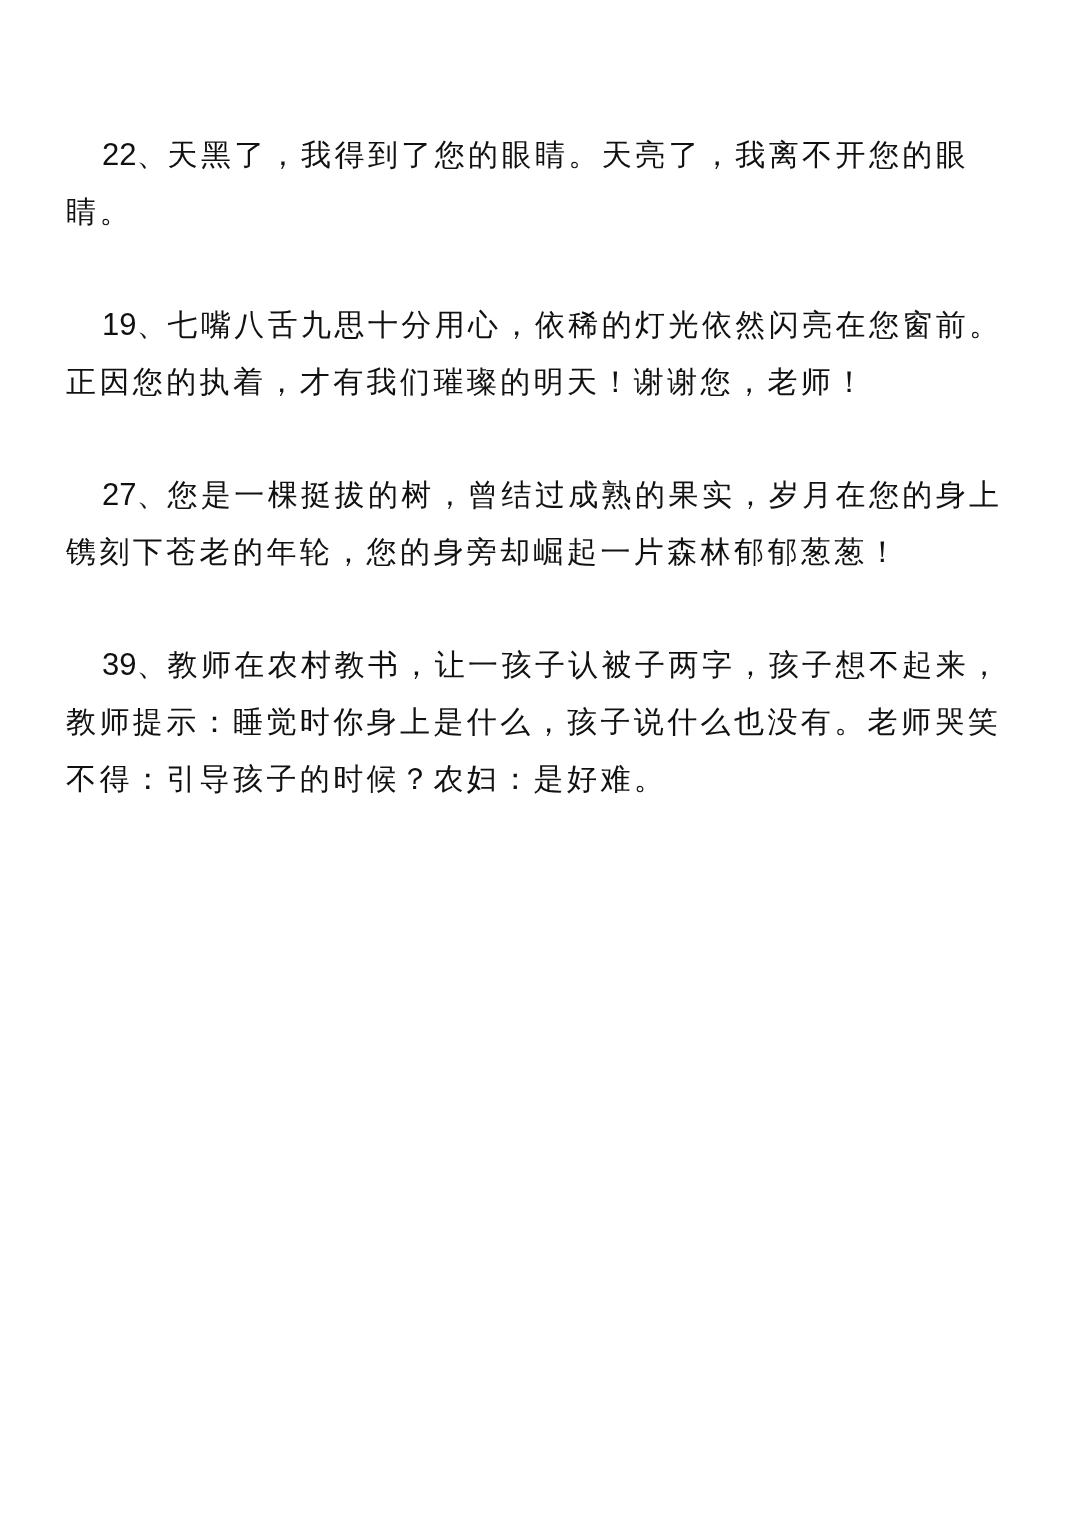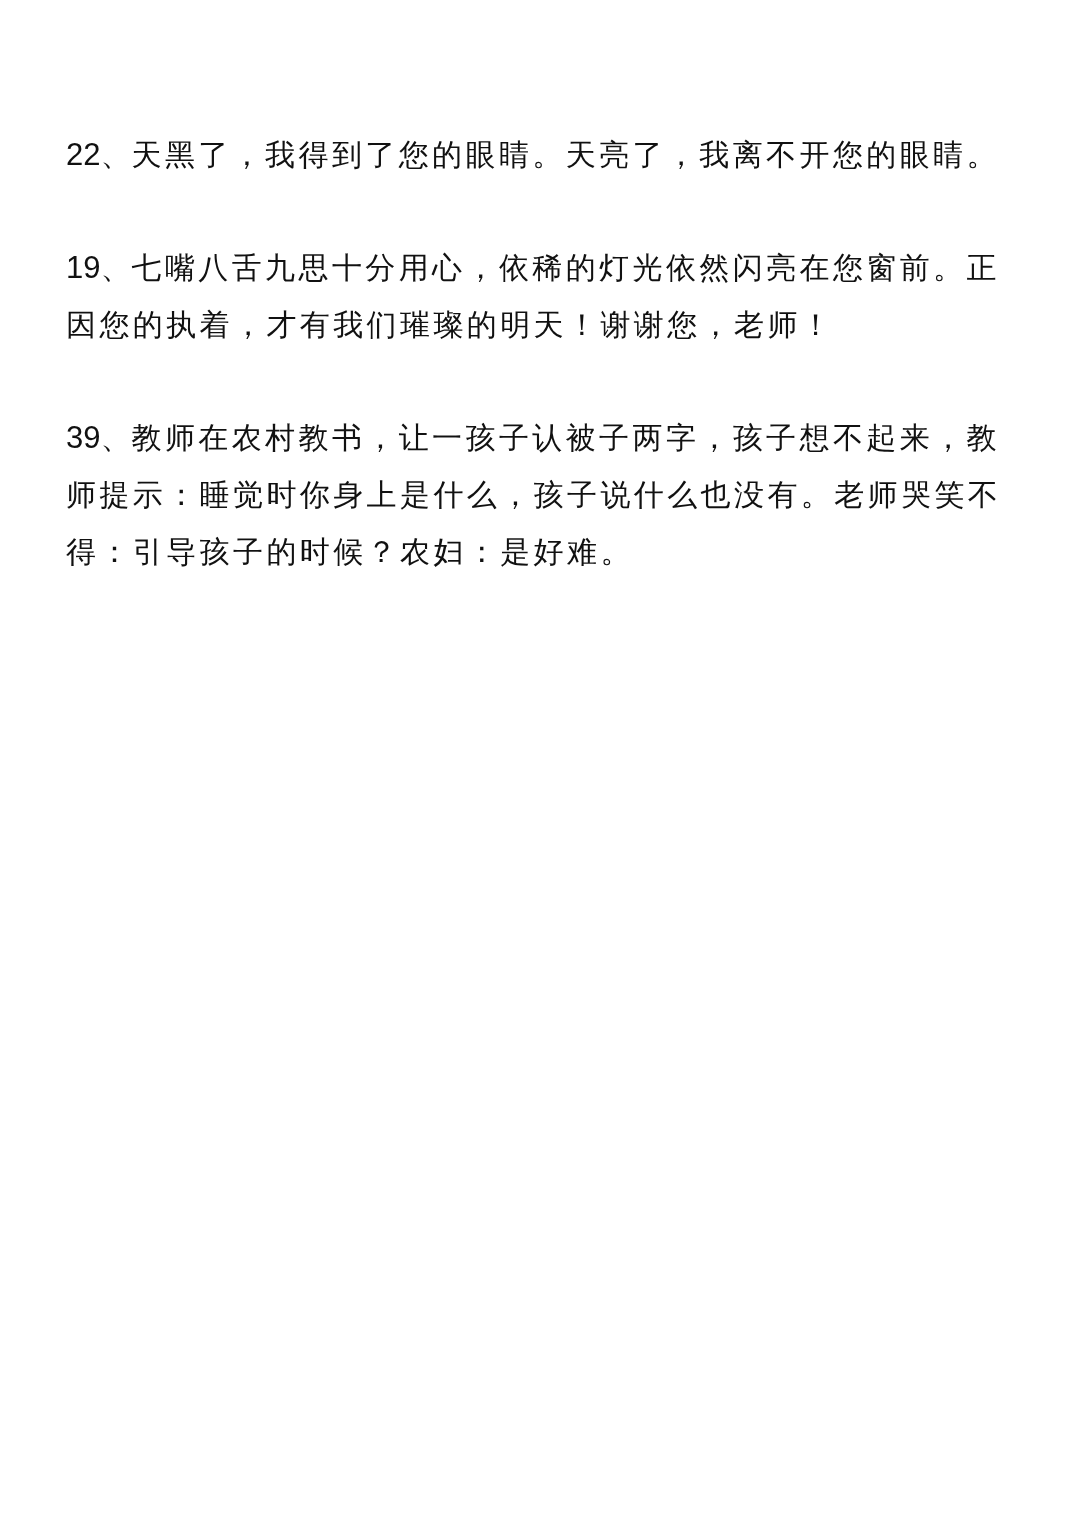--- a/index.html
+++ b/index.html
@@ -28,22 +28,24 @@
     margin: 0;
     word-break: break-all;
   }
   .item + .item {
     margin-top: 56px;
   }
   .num {
     letter-spacing: 0;
     font-family: "Liberation Sans", sans-serif;
     font-size: 31px;
+    margin-left: 36px;
   }
 </style>
 </head>
 <body>
 
 <div class="page">
   <p class="item"><span class="num">22、</span><span>天黑了，我得到了您的眼睛。天亮了，我离不开您的眼睛。</span></p>
   <p class="item"><span class="num">19、</span><span>七嘴八舌九思十分用心，依稀的灯光依然闪亮在您窗前。正因您的执着，才有我们璀璨的明天！谢谢您，老师！</span></p>
+  <p class="item"><span class="num">27、</span><span>您是一棵挺拔的树，曾结过成熟的果实，岁月在您的身上镌刻下苍老的年轮，您的身旁却崛起一片森林郁郁葱葱！</span></p>
   <p class="item"><span class="num">39、</span><span>教师在农村教书，让一孩子认被子两字，孩子想不起来，教师提示：睡觉时你身上是什么，孩子说什么也没有。老师哭笑不得：引导孩子的时候？农妇：是好难。</span></p>
 </div>
 
 </body></html>

